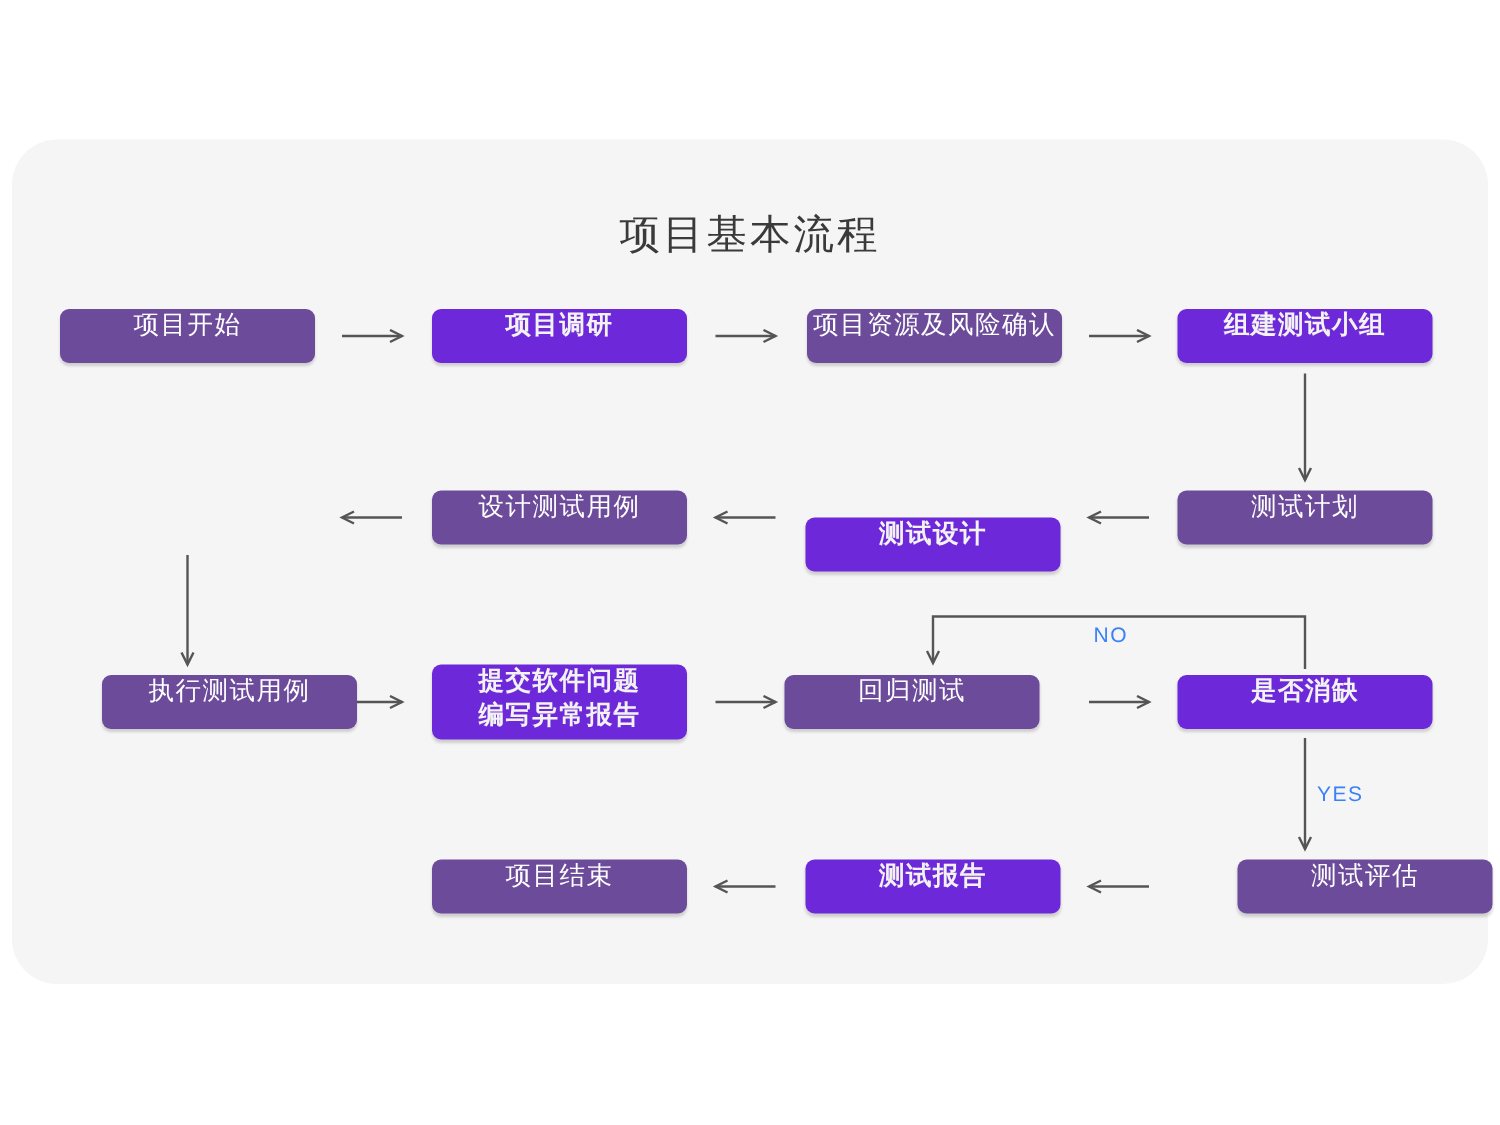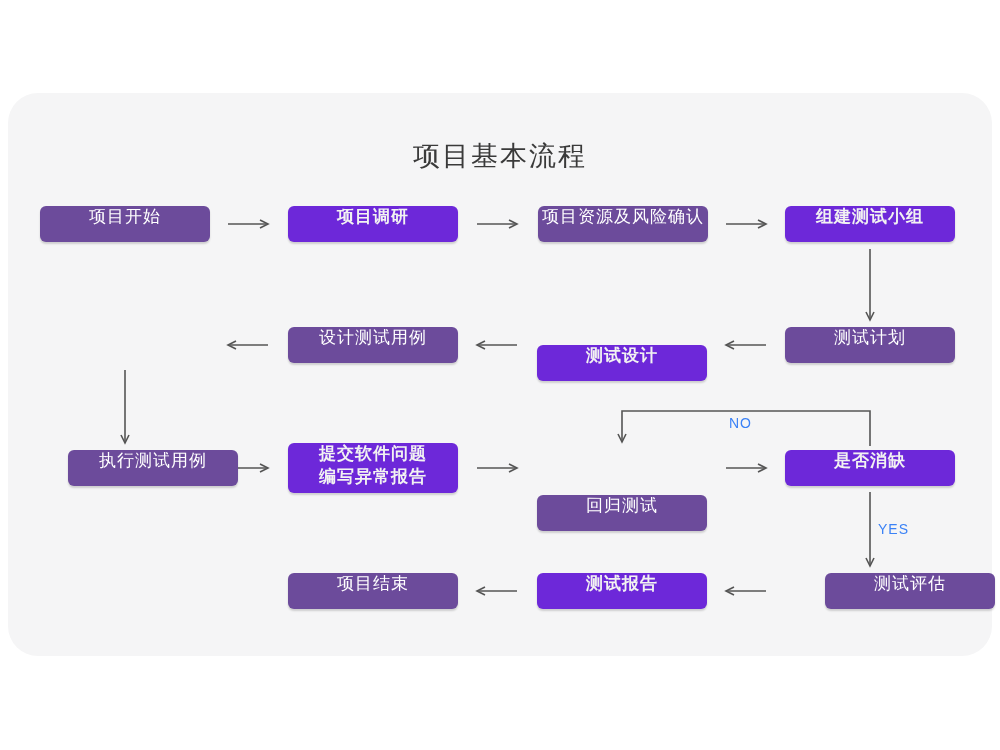--- a/index.html
+++ b/index.html
@@ -127,19 +127,19 @@
   <div class="node purple" style="left:538px; top:206px;"><span>项目资源及风险确认</span></div>
   <div class="node gray" style="left:785px; top:206px;"><span>组建测试小组</span></div>
 
   <div class="node purple" style="left:288px; top:327px;"><span>设计测试用例</span></div>
   <div class="node gray" style="left:537px; top:345px;"><span>测试设计</span></div>
   <div class="node purple" style="left:785px; top:327px;"><span>测试计划</span></div>
 
   <div class="node purple" style="left:40px;  top:450px;margin-left:28px;"><span>执行测试用例</span></div>
   <div class="node gray tall" style="left:288px; top:443px;"><span>提交软件问题
 编写异常报告</span></div>
-  <div class="node purple" style="left:537px; top:450px;margin-top:45px;"><span>回归测试</span></div>
+  <div class="node purple" style="left:523px; top:450px;"><span>回归测试</span></div>
   <div class="node gray" style="left:785px; top:450px;"><span>是否消缺</span></div>
 
   <div class="node purple" style="left:288px; top:573px;"><span>项目结束</span></div>
   <div class="node gray" style="left:537px; top:573px;"><span>测试报告</span></div>
   <div class="node purple" style="left:785px; top:573px;margin-left:40px;"><span>测试评估</span></div>
 </div>
 
 </body></html>

